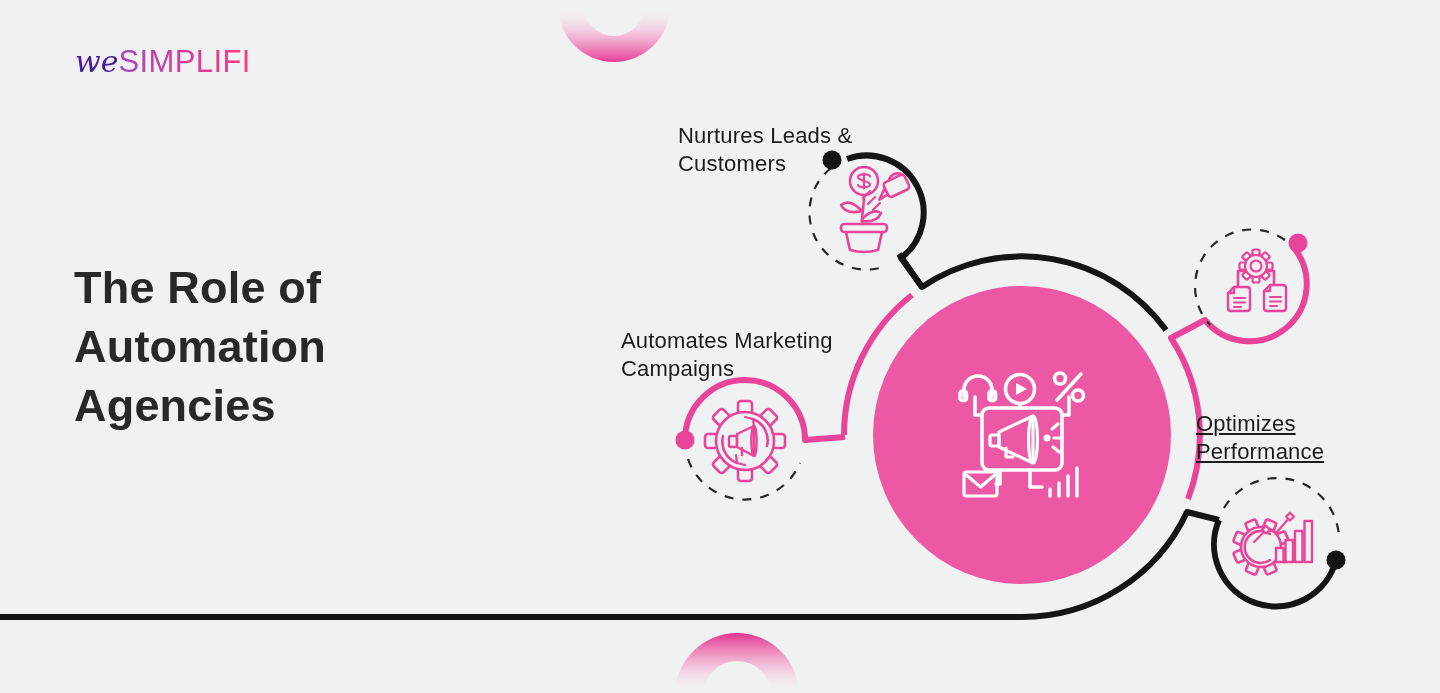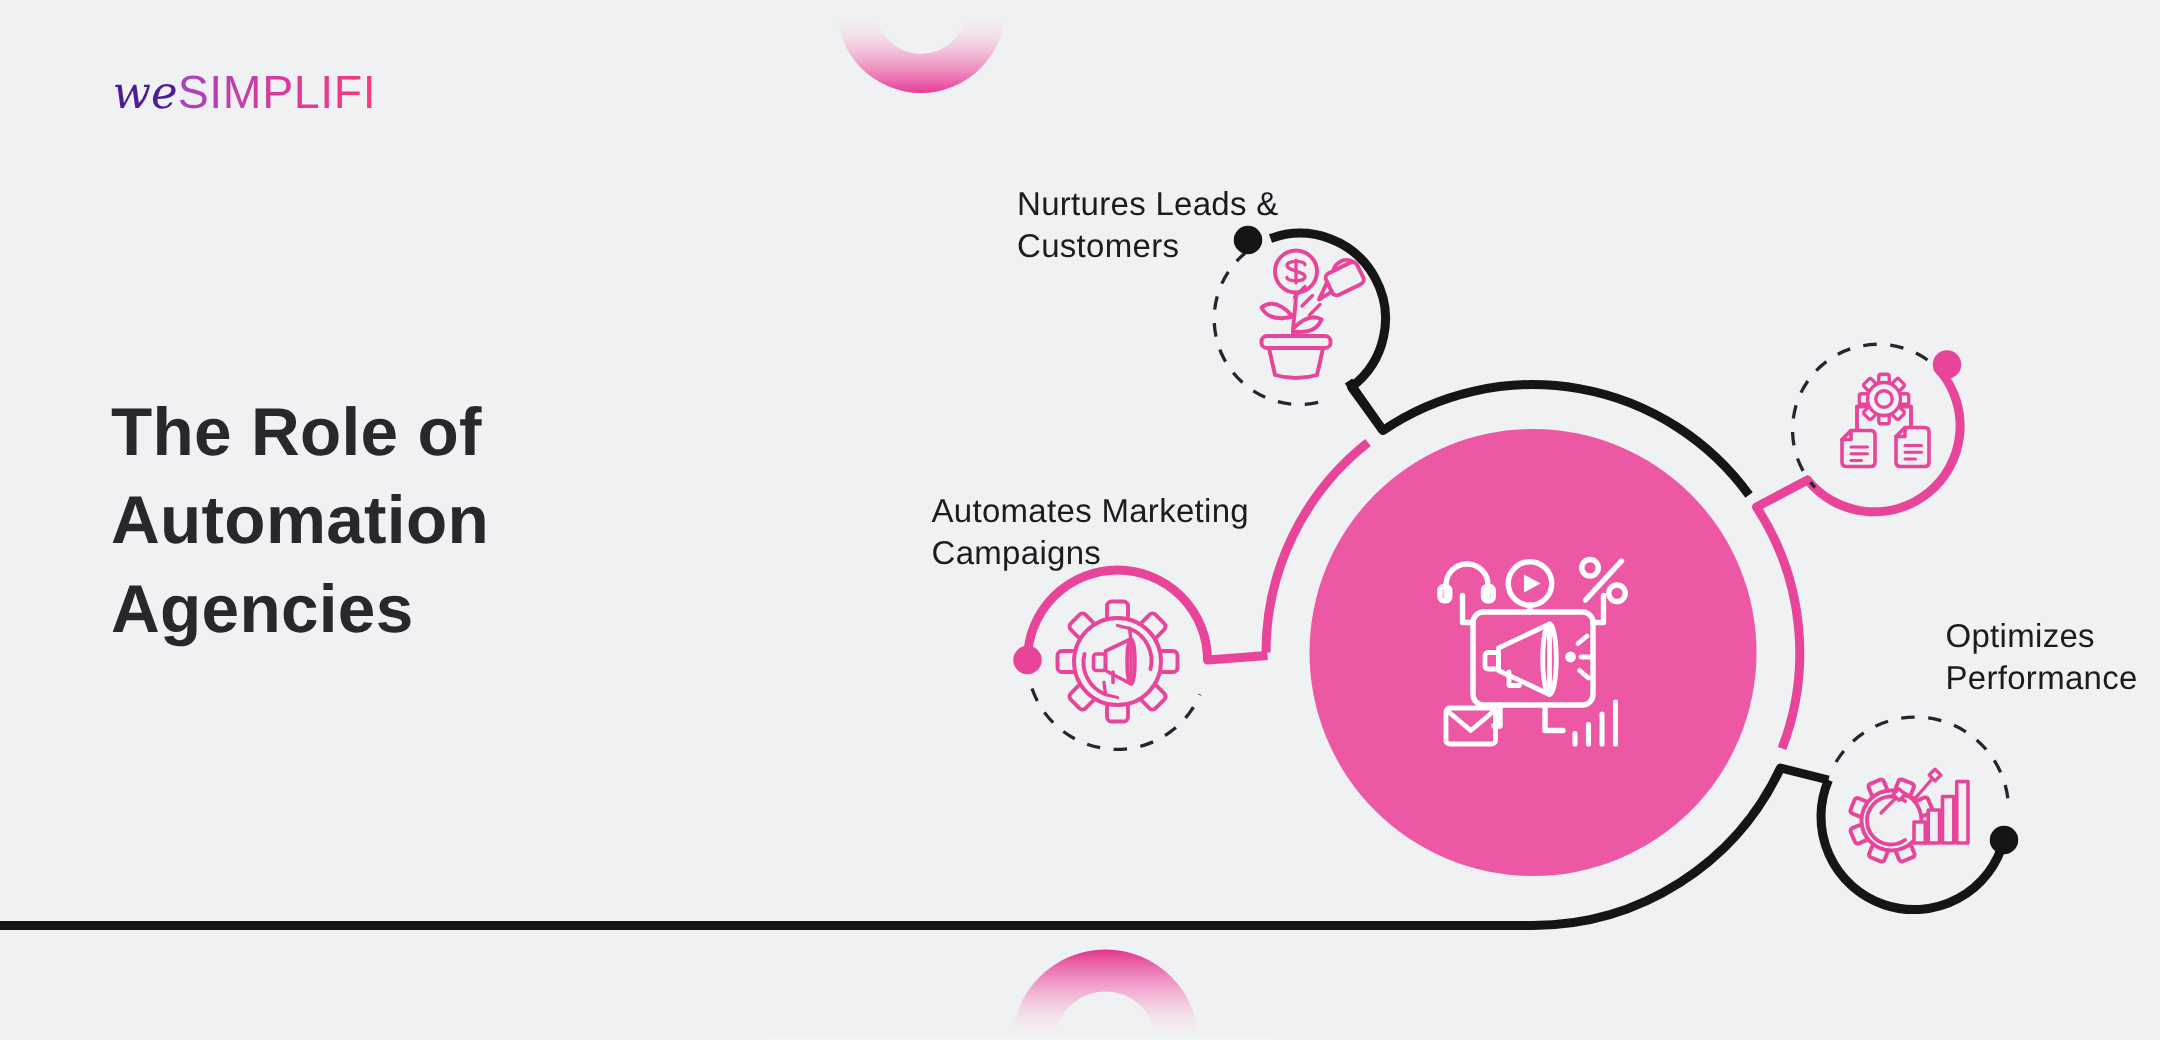--- a/index.html
+++ b/index.html
@@ -24,21 +24,21 @@
     font-size:45px;line-height:59px;font-weight:800;color:#28282C;
     white-space:pre-line;letter-spacing:.2px;
   }
   .feature-label{
     position:absolute;font-size:22px;line-height:27.5px;font-weight:500;
     color:#1C1C1F;white-space:pre-line;letter-spacing:.2px;
   }
   .lbl-nurtures{left:678px;top:110px;margin-top:12px;}
   .lbl-automates{left:580px;top:327px;margin-left:41px;}
   .lbl-integrates{left:1185px;top:158px;}
-  .lbl-optimizes{left:1297px;top:410px;}
+  .lbl-optimizes{left:1196px;top:410px;text-decoration:underline;}
   .site{
     position:absolute;left:75px;top:653px;font-size:18px;font-weight:500;
     letter-spacing:2.3px;color:#26262A;
   }
 </style>
 </head>
 <body>
 
 <div class="stage">
 

